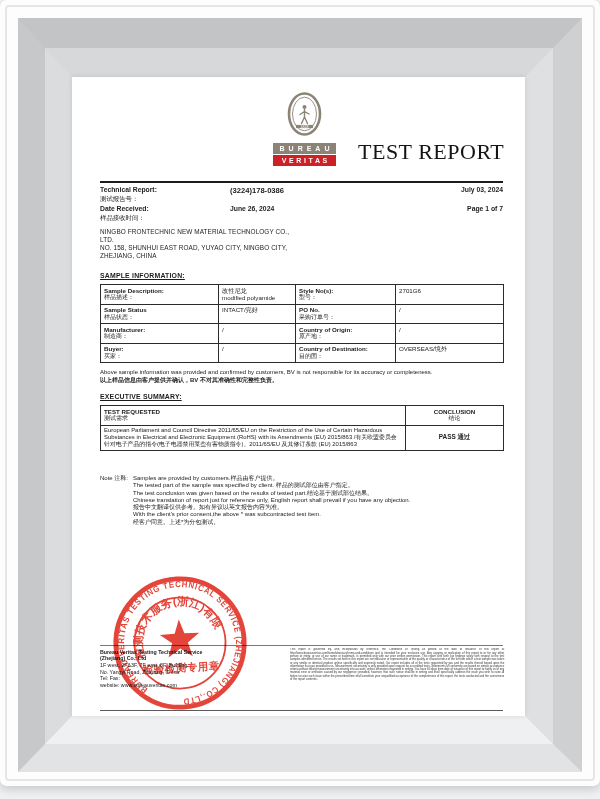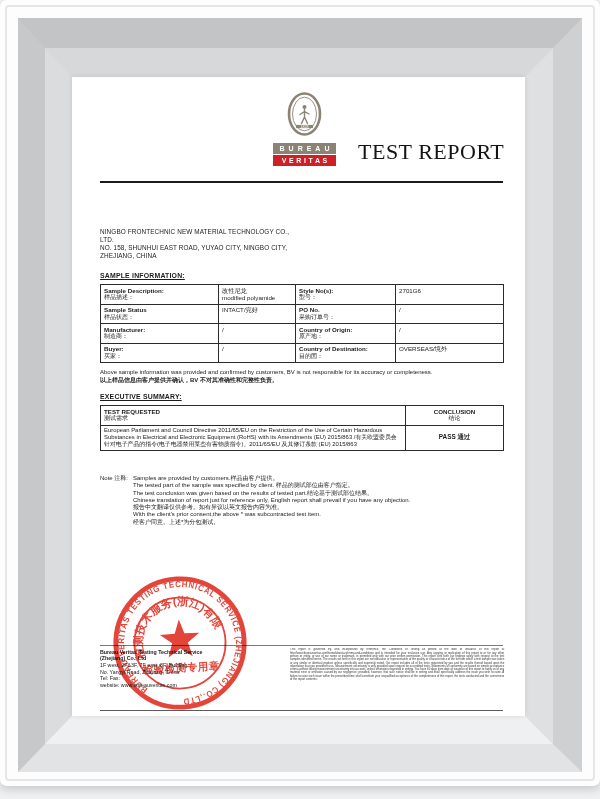--- a/index.html
+++ b/index.html
@@ -90,20 +90,30 @@
         </svg>
 
         <div class="logo-bars">
           <div class="bar grey">BUREAU</div>
           <div class="bar red">VERITAS</div>
         </div>
 
         <div class="title">TEST REPORT</div>
         <div class="rule-thick"></div>
 
+        <div class="meta">
+          <span class="m-lab" style="top:1px">Technical Report:</span>
+          <span class="m-zh" style="top:10px">测试报告号：</span>
+          <span class="m-val big" style="top:1px">(3224)178-0386</span>
+          <span class="m-right" style="top:1px">July 03, 2024</span>
+          <span class="m-lab" style="top:20px">Date Received:</span>
+          <span class="m-zh" style="top:29px">样品接收时间：</span>
+          <span class="m-val" style="top:20px">June 26, 2024</span>
+          <span class="m-right" style="top:20px">Page 1 of 7</span>
+        </div>
 
         <div class="applicant">
           <div>NINGBO FRONTECHNIC NEW MATERIAL TECHNOLOGY CO.,</div>
           <div>LTD.</div>
           <div>NO. 158, SHUNHUI EAST ROAD, YUYAO CITY, NINGBO CITY,</div>
           <div>ZHEJIANG, CHINA</div>
         </div>
 
         <div class="sec-sample">
           <div class="sec-head">SAMPLE INFORMATION:</div>

